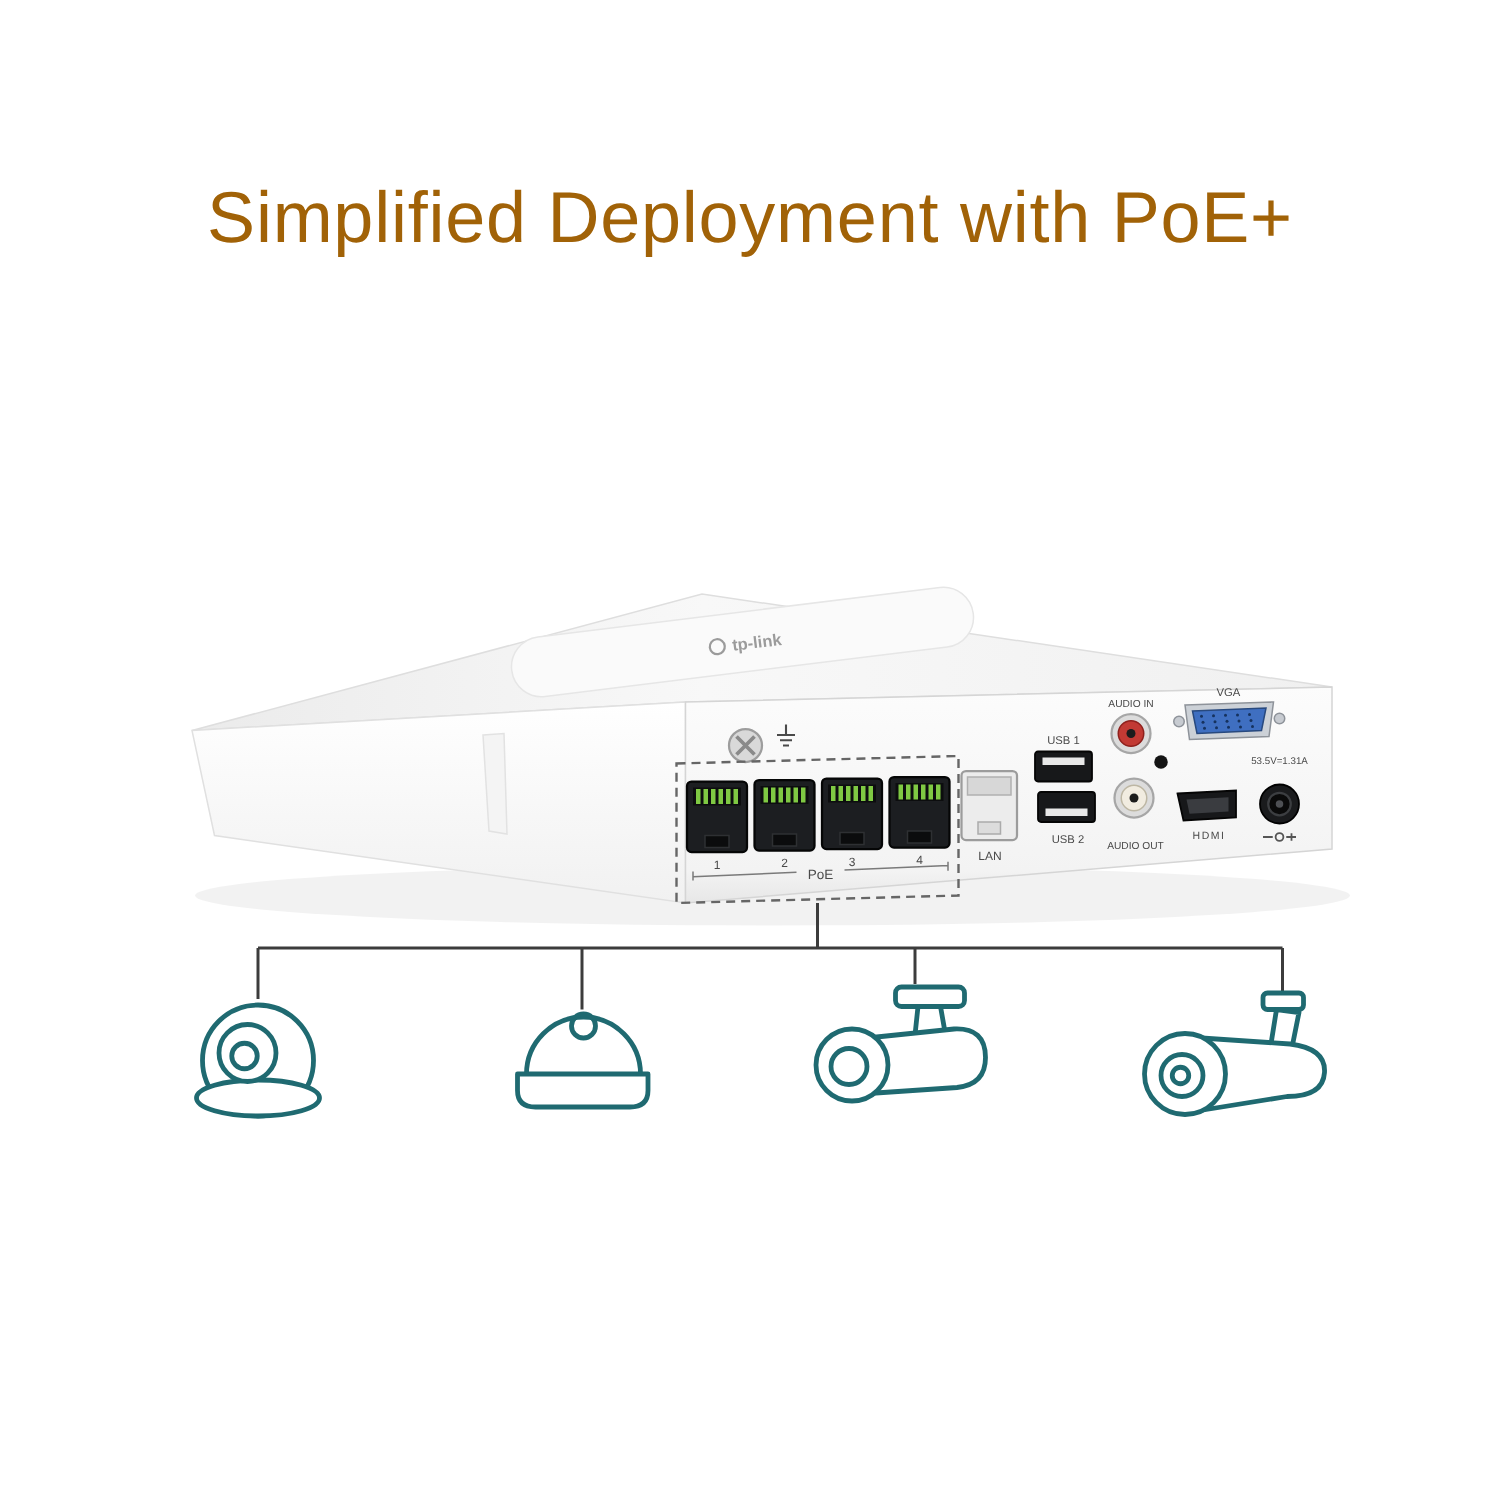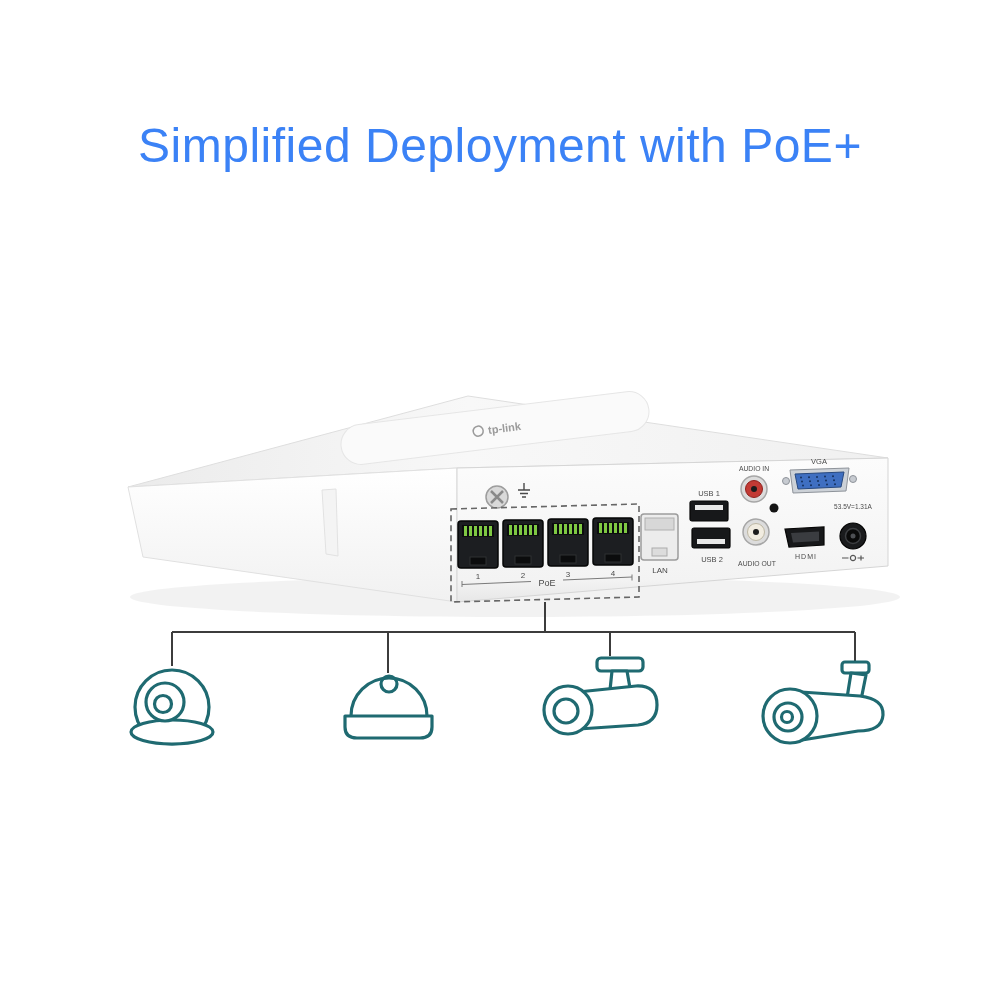--- a/index.html
+++ b/index.html
@@ -3,21 +3,21 @@
 <meta charset="utf-8">
 <style>
   html,body{margin:0;padding:0;}
   body{
     width:1000px;height:1000px;position:relative;background:#ffffff;
     font-family:"Liberation Sans", sans-serif;overflow:hidden;
   }
   .title{
     position:absolute;top:122px;left:0;width:1000px;margin:0;
     text-align:center;font-size:48px;font-weight:400;letter-spacing:0.5px;
-    color:#3b82f6;line-height:1;
+    color:#a16207;line-height:1;
   }
   svg.scene{position:absolute;left:0;top:0;width:1000px;height:1000px;}
   svg text{font-family:"Liberation Sans", sans-serif;}
 </style>
 </head>
 <body>
 
 <h1 class="title">Simplified Deployment with PoE+</h1>
 
 <svg class="scene" viewBox="0 0 1000 1000">

